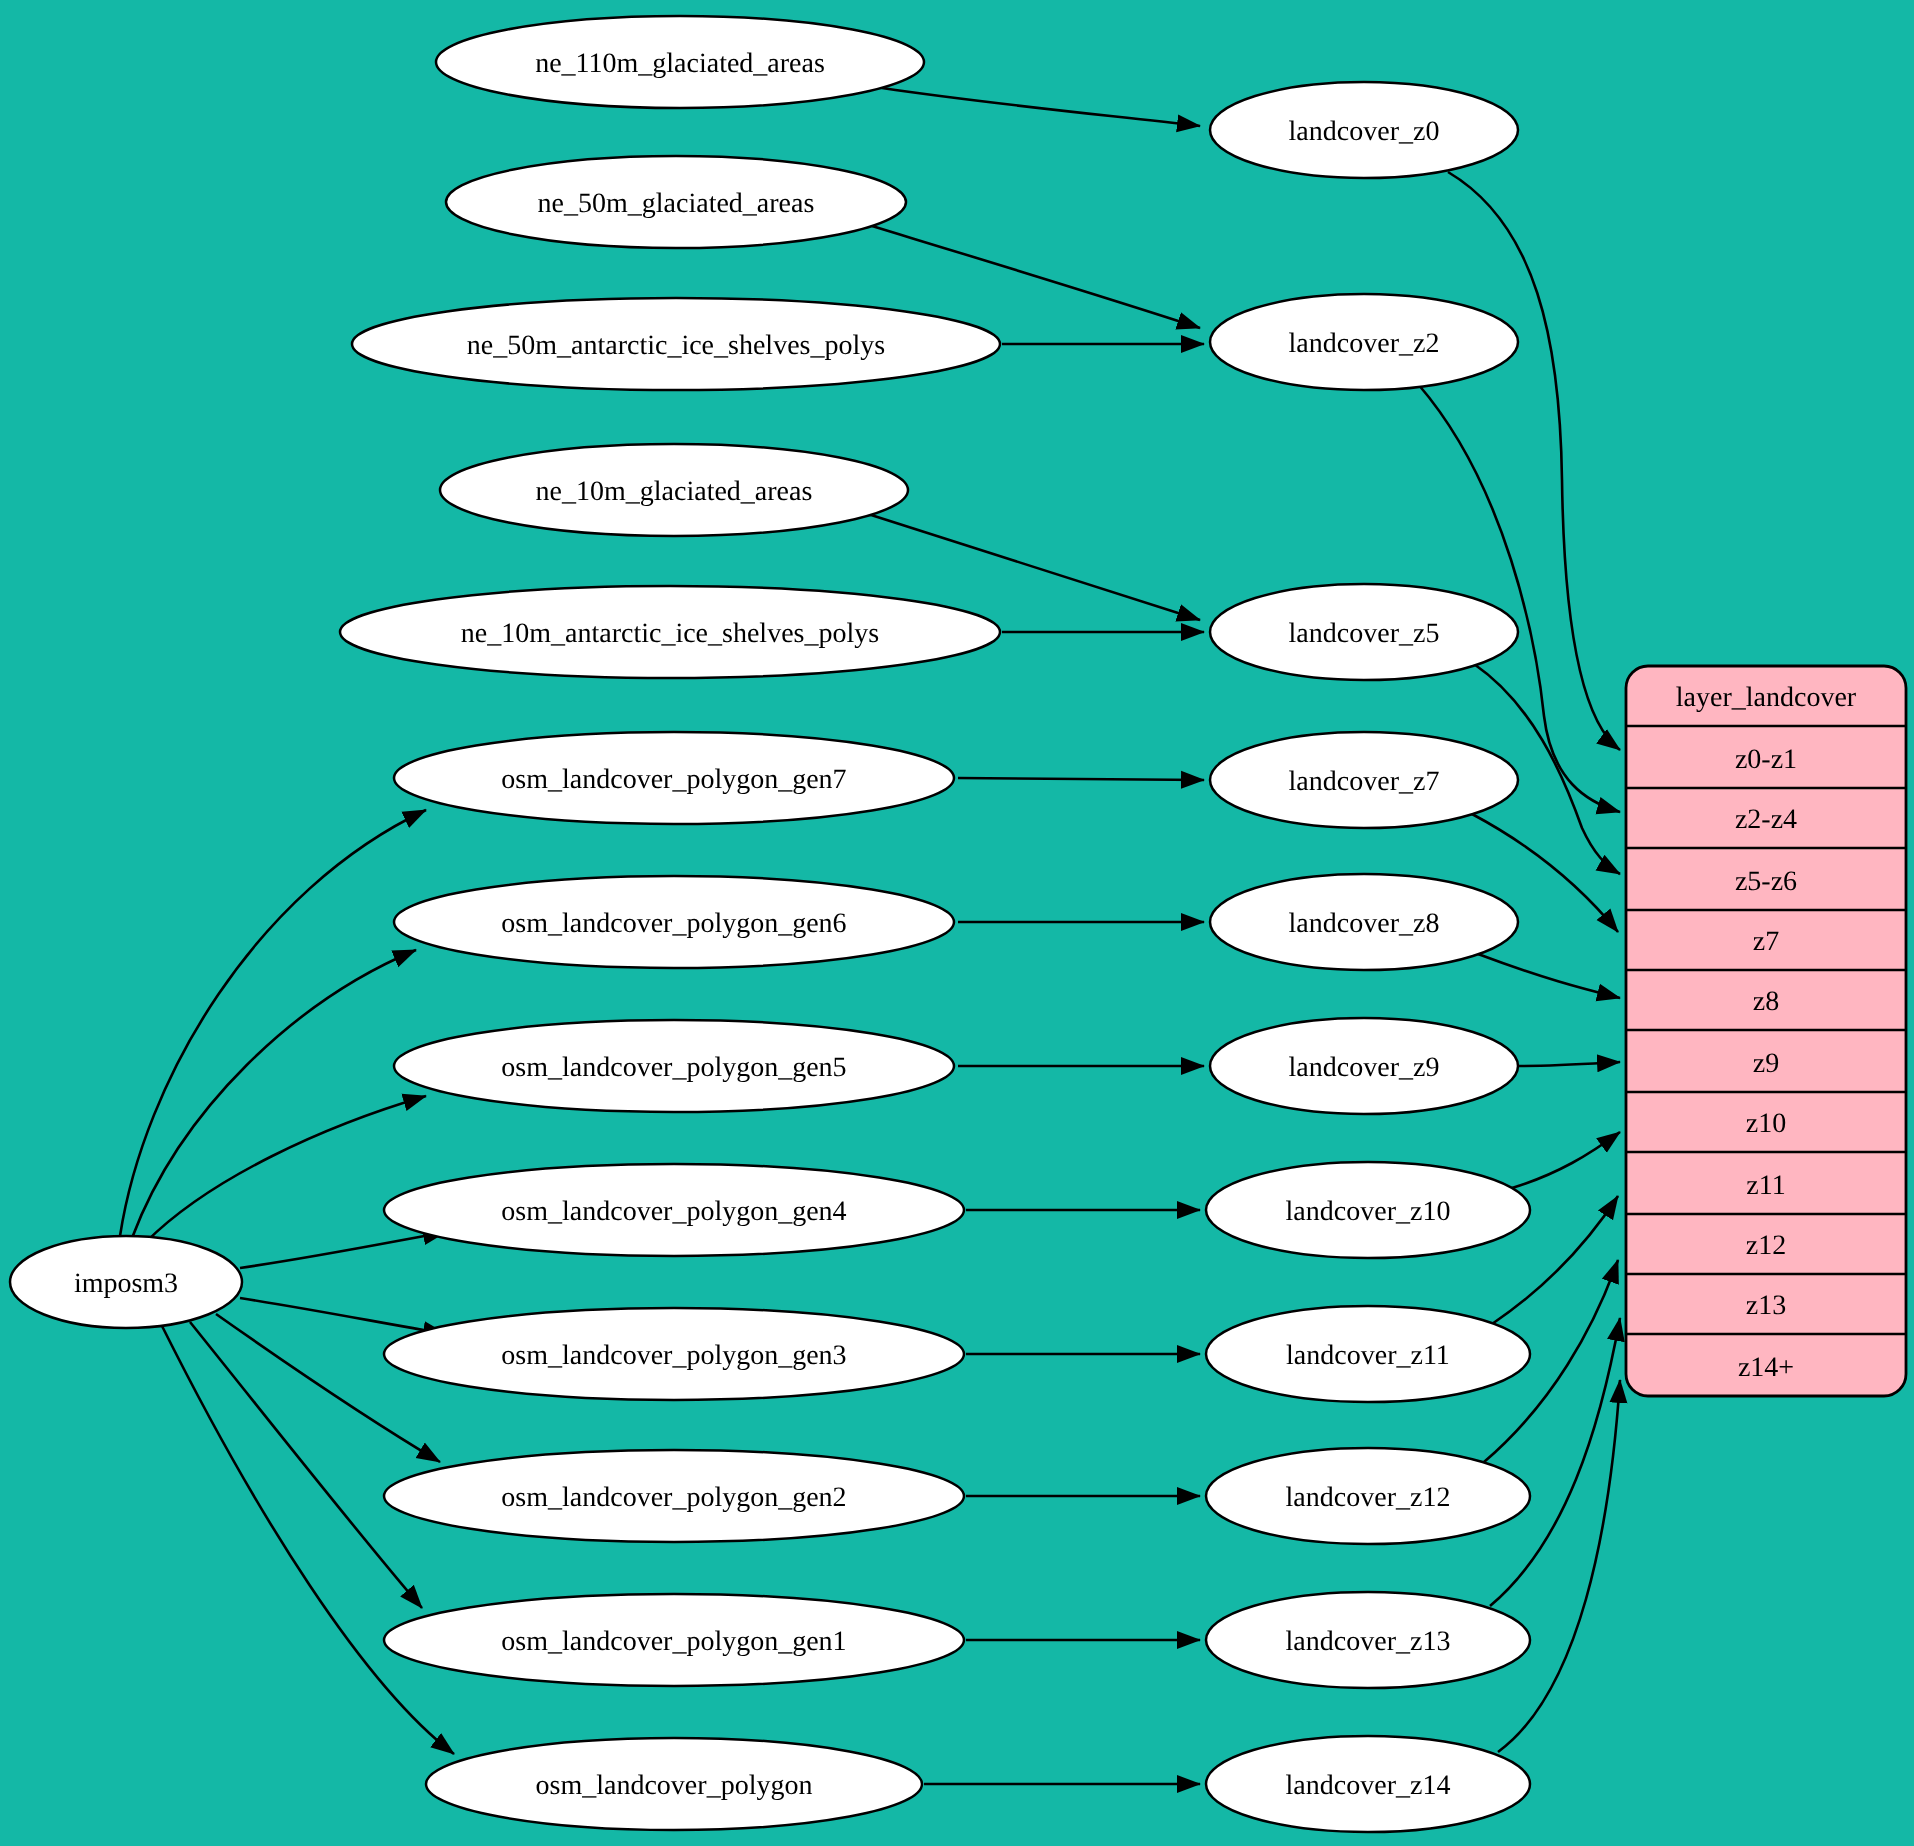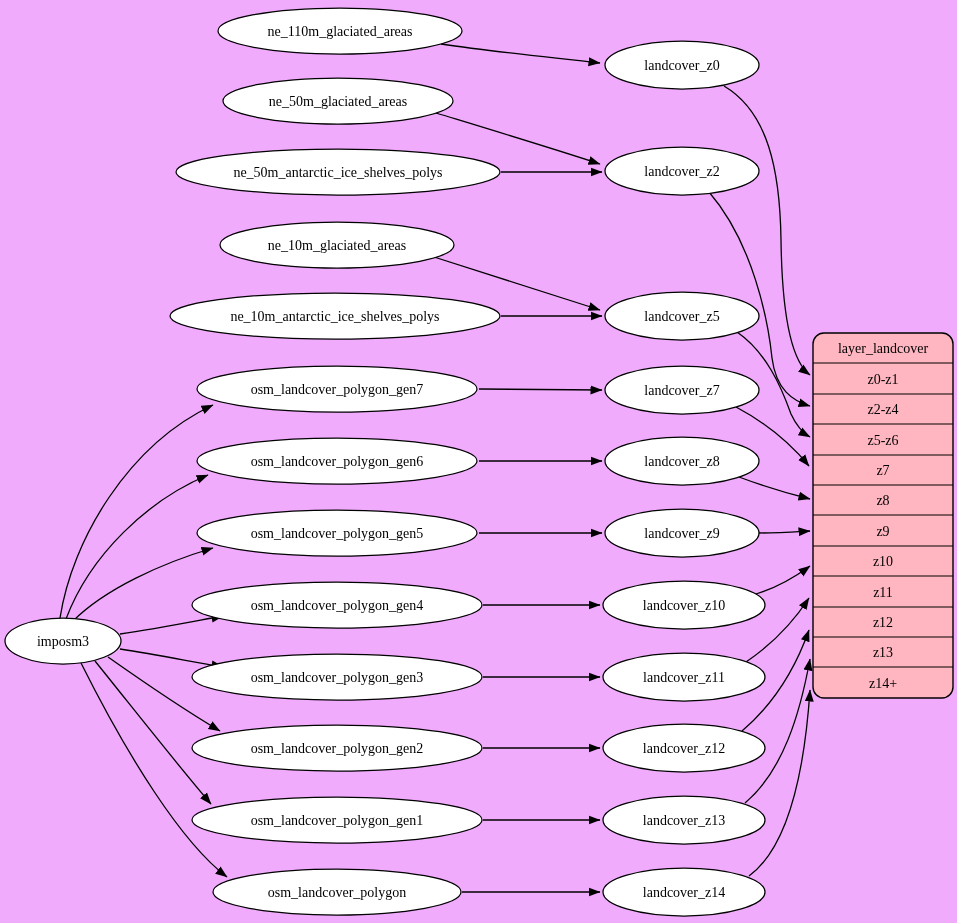--- a/index.html
+++ b/index.html
@@ -4,21 +4,21 @@
 <style>
   html, body {
     margin: 0;
     padding: 0;
     background: #ffffff;
   }
   .canvas-wrap {
     width: 957px;
     height: 923px;
     position: relative;
-    background: #f0abfc;
+    background: #14b8a6;
   }
   svg { display: block; }
   .node-ellipse {
     fill: #ffffff;
     stroke: #000000;
     stroke-width: 1.25;
   }
   .node-label {
     font-family: "Liberation Serif", "DejaVu Serif", serif;
     font-size: 14px;

